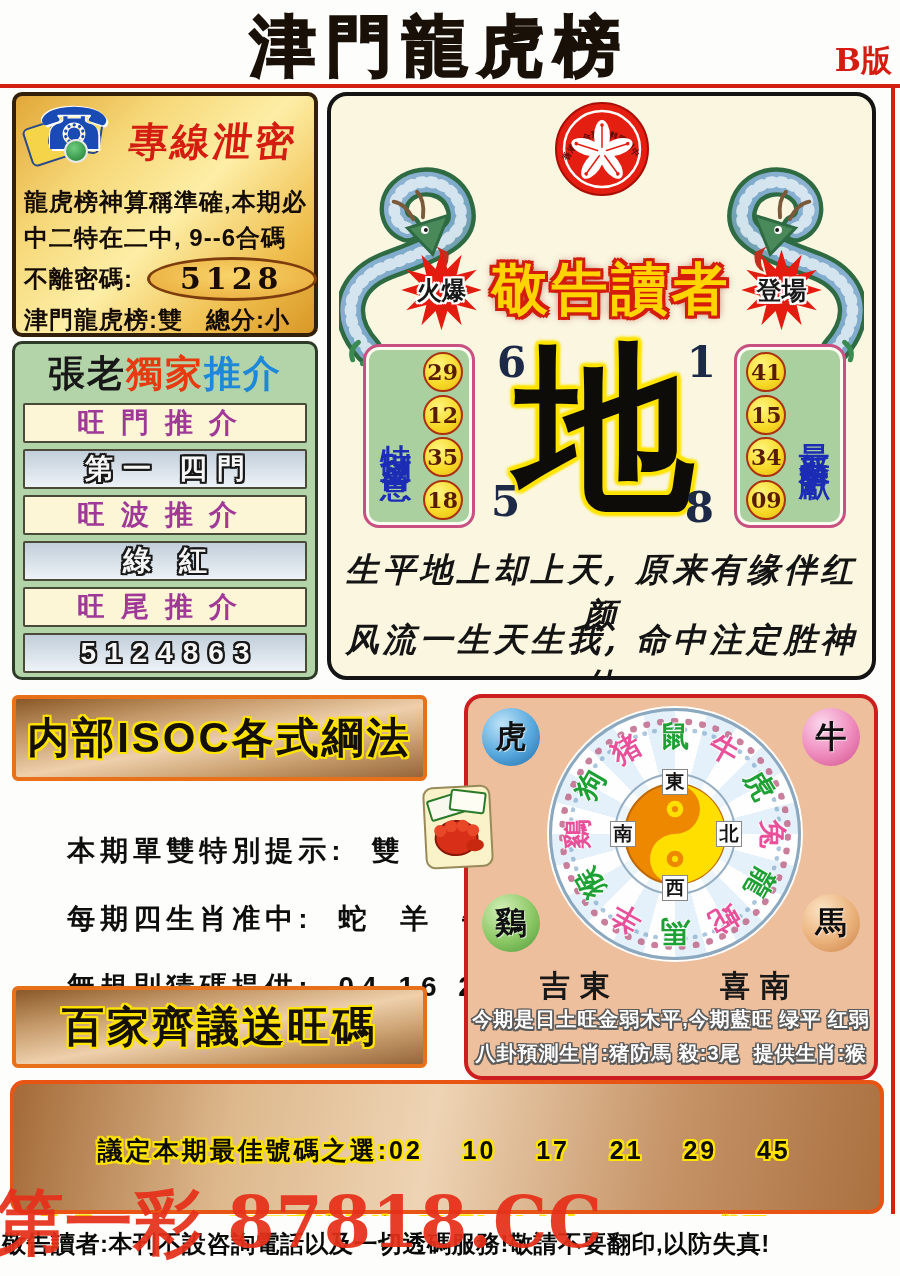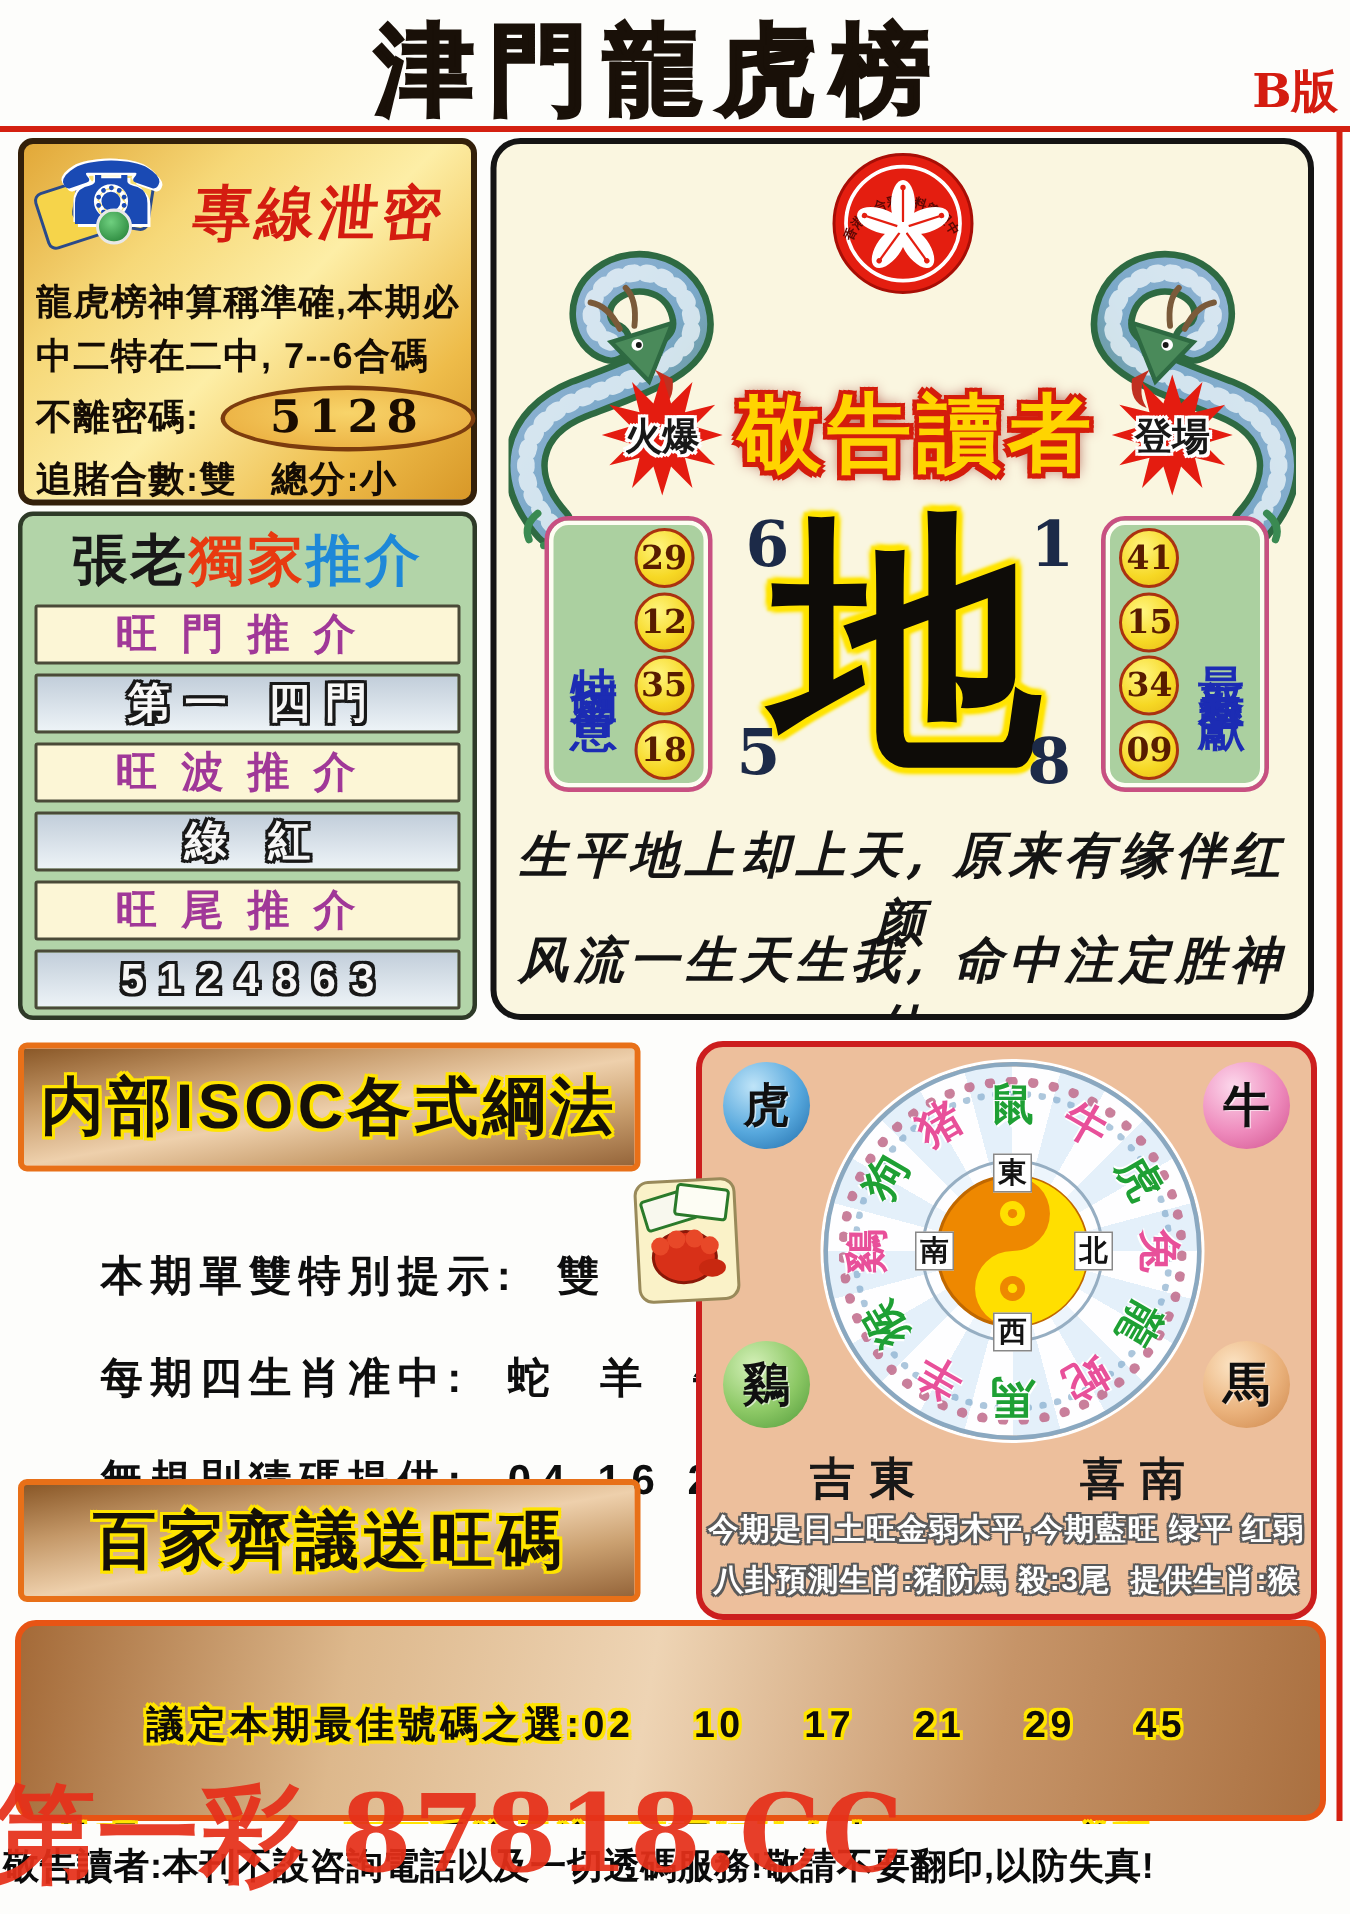--- a/index.html
+++ b/index.html
@@ -187,26 +187,26 @@
     <div class="hotline-head">
       <div class="phone-icon">
         <div class="phone-card c1"></div>
         <div class="phone-card c2"></div>
         <div class="phone-glyph">☎</div>
         <div class="phone-dial"></div>
       </div>
       <div class="hotline-brand">專線泄密</div>
     </div>
     <div class="hotline-line">龍虎榜神算稱準確,本期必</div>
-    <div class="hotline-line">中二特在二中, 7--6合碼</div>
+    <div class="hotline-line">中二特在二中, 9--6合碼</div>
     <div class="hotline-line code-line">
       <span>不離密碼:</span>
       <span class="code-oval">5128</span>
     </div>
-    <div class="hotline-line">追賭合數:雙   總分:小</div>
+    <div class="hotline-line">津門龍虎榜:雙   總分:小</div>
   </div>
 
   <div class="zhanglao">
     <div class="zl-header">
       <span class="zl-p1">張老</span><span class="zl-p2">獨家</span><span class="zl-p3">推介</span>
     </div>
     <div class="zl-row zl-label">旺門推介</div>
     <div class="zl-row zl-value">第一 四門</div>
     <div class="zl-row zl-label">旺波推介</div>
     <div class="zl-row zl-value">綠 紅</div>

